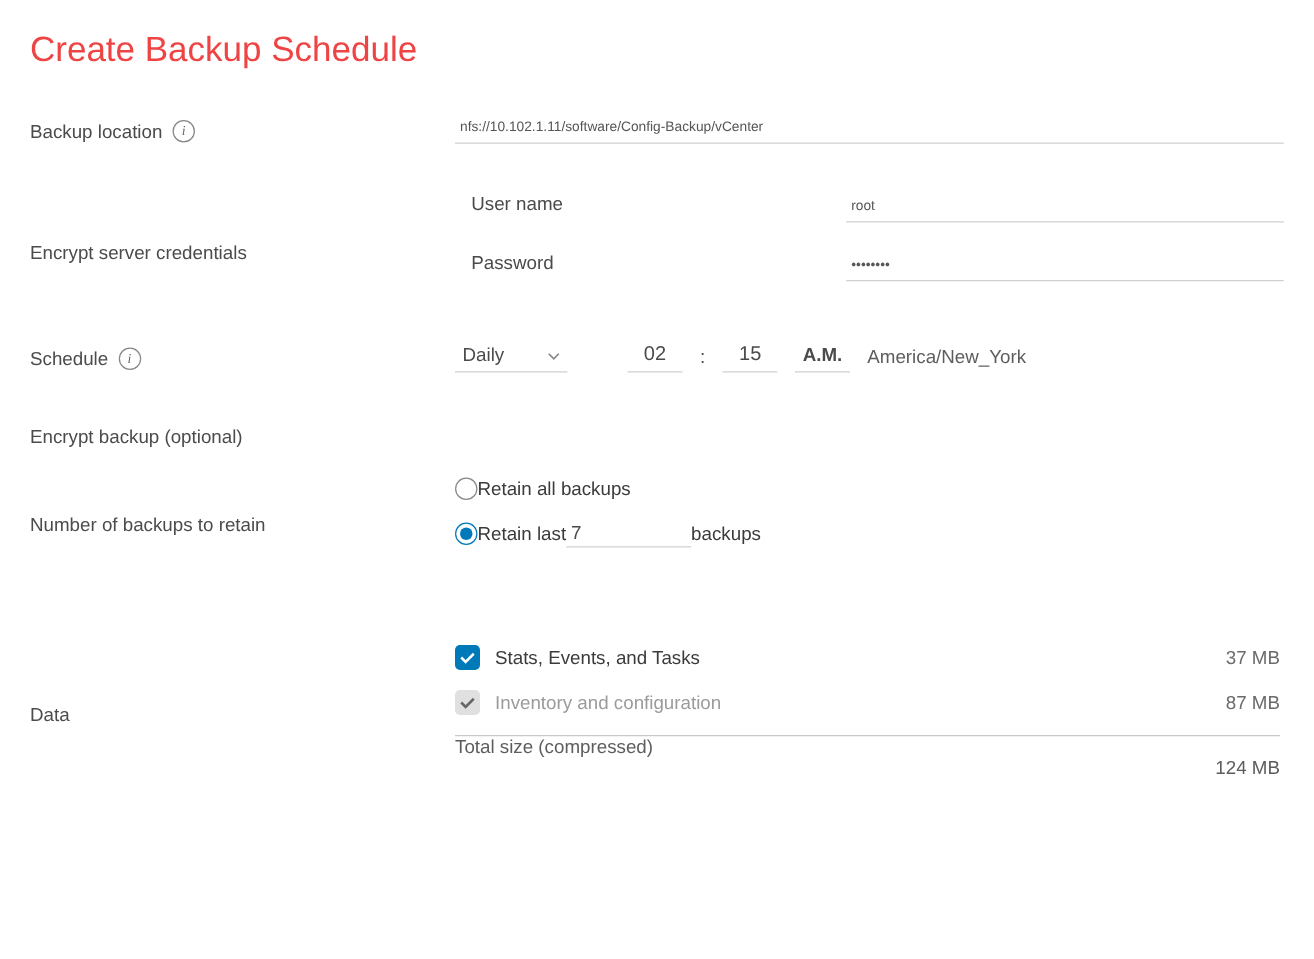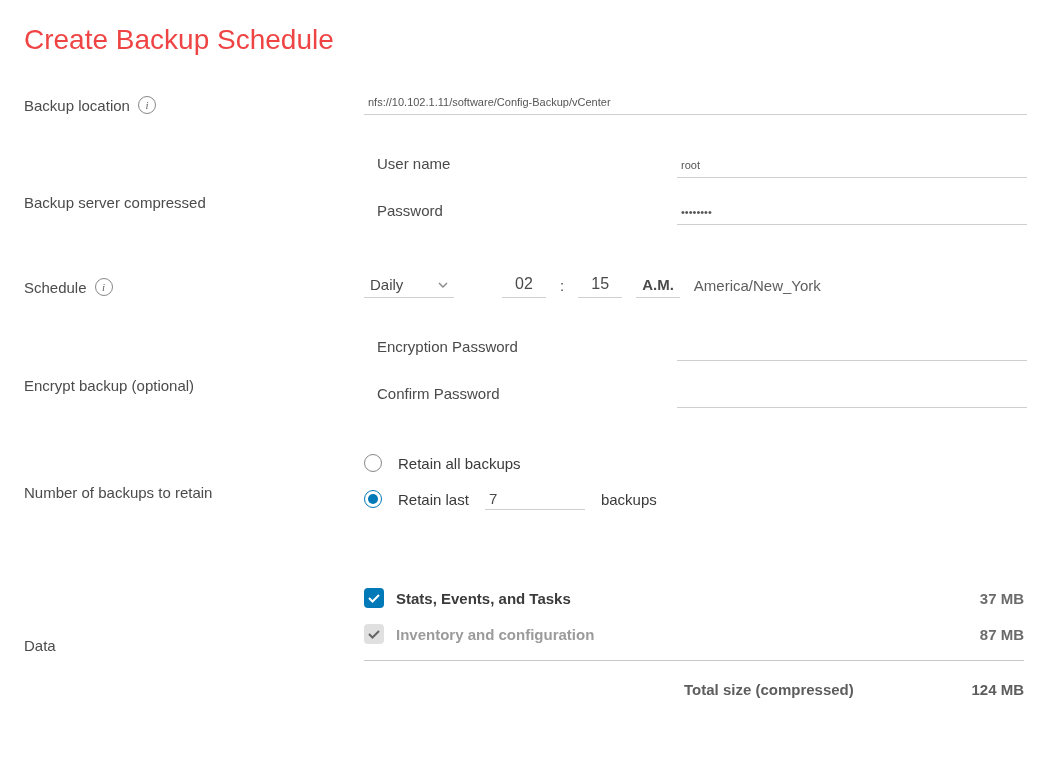--- a/index.html
+++ b/index.html
@@ -106,21 +106,21 @@
     border-bottom:1px solid var(--border);
     padding:4px 6px;
     color:#4a4a4a;
     font-weight:bold;
   }
   .tz { color:#5d5d5d; padding-bottom:4px; }
   .colon { padding-bottom:4px; color:#4a4a4a;}
   .radio-row {
     display:flex;
     align-items:center;
-    gap:16px;
+    gap:0;
     margin-bottom:16px;
     color:#3a3a3a;
   }
   .radio {
     width:18px;height:18px;border:1px solid #888;border-radius:50%;
     display:inline-flex;align-items:center;justify-content:center;
     background:#fff;cursor:pointer;
   }
   .radio.checked { border-color:var(--accent); }
   .radio.checked::after {
@@ -139,28 +139,29 @@
     cursor:pointer;
   }
   .checkbox.primary { background:var(--accent); }
   .checkbox.disabled { background:#e0e0e0; cursor:default; }
   .checkbox svg { width:14px;height:14px; }
   .data-label { flex:1; }
   .data-label.muted { color:#9b9b9b; }
   .data-size { color:#6b6b6b; text-align:right; min-width:80px;}
   .total-wrap {
     border-top:1px solid #c9c9c9;
-    padding-top:20px;margin-top:4px;
-    display:flex;
+    margin-top:4px;
+    display:flex;
+    flex-direction:column;
   }
   .total-wrap .spacer { flex:1; }
   .total-label { color:#5d5d5d; margin-right:60px;}
   .total-val { color:#5d5d5d; min-width:80px; text-align:right;}
   .section-gap { height:24px; }
-  .data-section { margin-left:0; width:660px; max-width:660px;font-weight:bold; }
+  .data-section { margin-left:0; width:660px; max-width:660px; }
   .total-left-indent { width:320px;}
 </style>
 </head>
 <body>
 
 <h1 class="title">Create Backup Schedule</h1>
 
 <div class="form-row">
   <div class="label-col">
     <span>Backup location</span>
@@ -168,21 +169,21 @@
   </div>
   <div class="field-col">
     <input class="underline-input" value="nfs://10.102.1.11/software/Config-Backup/vCenter" style="">
   </div>
 </div>
 
 <div class="section-gap"></div>
 
 <div class="form-row" style="margin-bottom:0;">
   <div class="label-col">
-    <span>Backup server compressed</span>
+    <span>Encrypt server credentials</span>
   </div>
   <div class="field-col">
     <div class="credential-row">
       <div class="sub-label">User name</div>
       <input class="underline-input" value="root" style="">
     </div>
     <div class="credential-row">
       <div class="sub-label">Password</div>
       <input class="underline-input" type="text" value="••••••••" style="">
     </div>
@@ -212,30 +213,20 @@
       <span class="tz">America/New_York</span>
     </div>
   </div>
 </div>
 
 <div class="section-gap"></div>
 
 <div class="form-row" style="margin-bottom:0;">
   <div class="label-col">
     <span>Encrypt backup (optional)</span>
-  </div>
-  <div class="field-col">
-    <div class="credential-row">
-      <div class="sub-label">Encryption Password</div>
-      <input class="underline-input" type="password" value="" style="">
-    </div>
-    <div class="credential-row">
-      <div class="sub-label">Confirm Password</div>
-      <input class="underline-input" type="password" value="" style="">
-    </div>
   </div>
 </div>
 
 <div class="section-gap"></div>
 
 <div class="form-row">
   <div class="label-col">
     <span>Number of backups to retain</span>
   </div>
   <div class="field-col">

